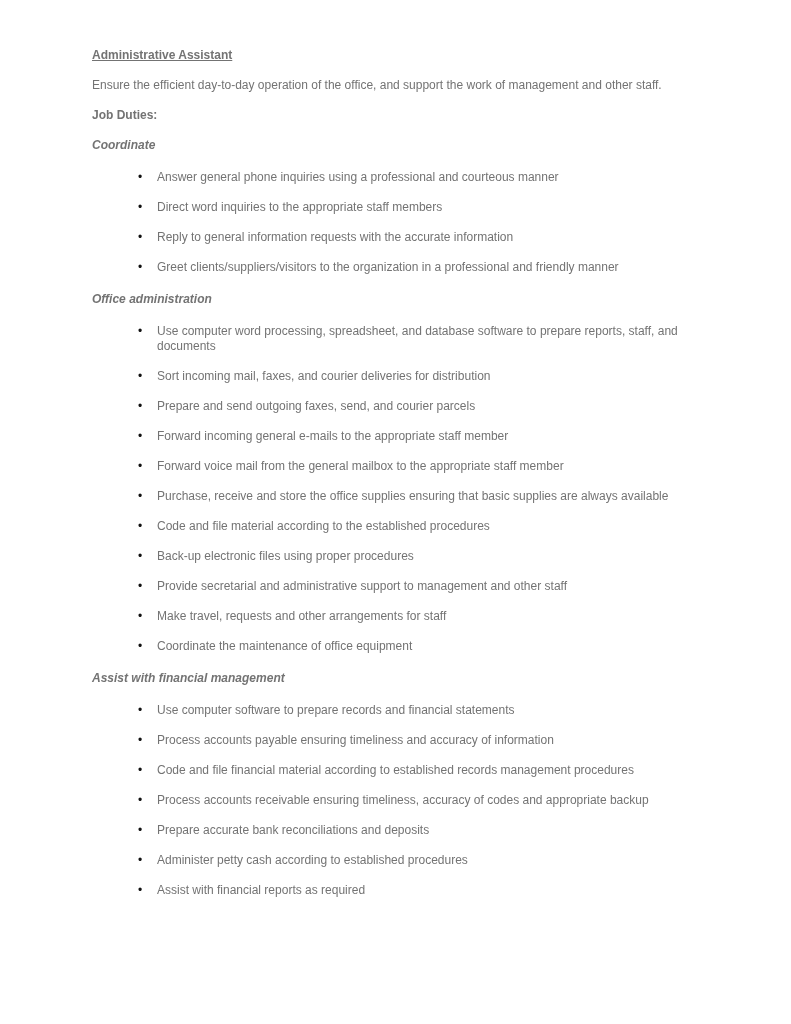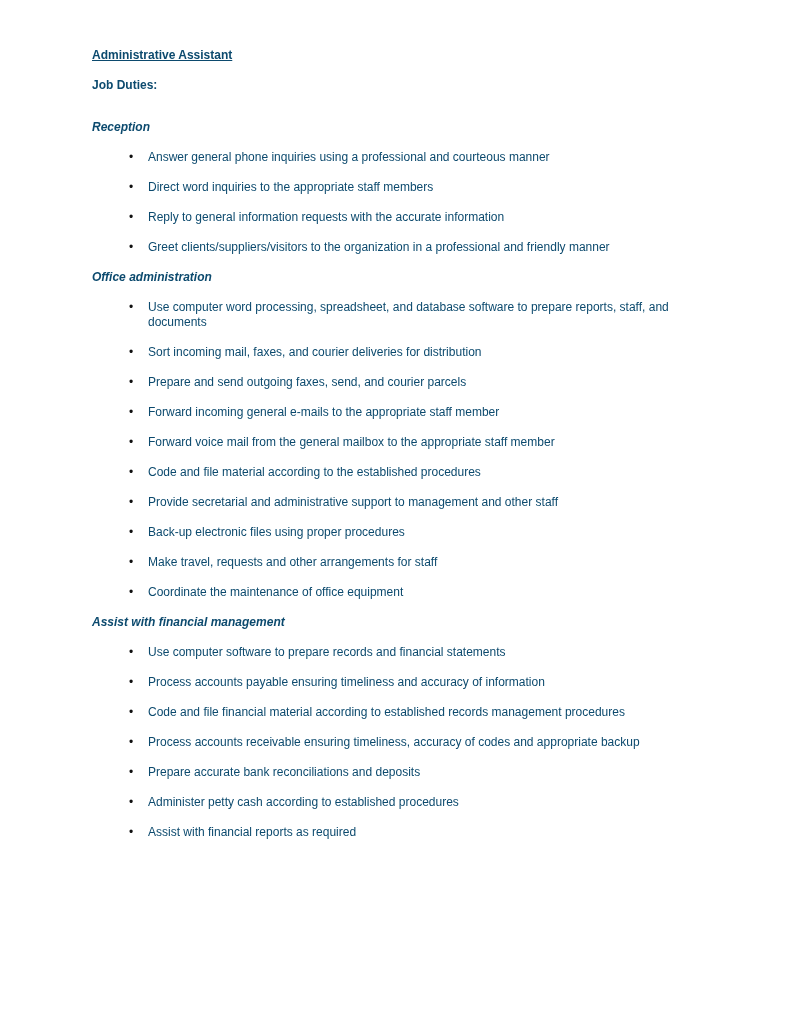--- a/index.html
+++ b/index.html
@@ -10,42 +10,42 @@
   .page {
     width: 791px;
     height: 1024px;
     background: #ffffff;
     box-sizing: border-box;
     padding: 48px 60px 40px 92px;
     overflow: hidden;
     font-family: "Liberation Sans", "DejaVu Sans", sans-serif;
     font-size: 12px;
     line-height: 15px;
-    color: #0c4a6e;
+    color: #737373;
   }
   .doc-title {
     font-weight: bold;
     text-decoration: underline;
     margin: 0 0 15px 0;
     font-size: 12px;
   }
   .intro {
     margin: 0 0 15px 0;
   }
   .duties-label {
     font-weight: bold;
-    margin: 0 0 27px 0;
+    margin: 0 0 15px 0;
   }
   .section-heading {
     font-style: italic;
     font-weight: 600;
     margin: 0 0 15px 0;
   }
   ul.bullet-list {
-    margin: 8px;
+    margin: 17px;
     padding: 0 0 0 48px;
     list-style: none;
   }
   ul.bullet-list li {
     position: relative;
     margin: 0 0 15px 0;
   }
   ul.bullet-list li::before {
     content: "\2022";
     position: absolute;
@@ -55,44 +55,46 @@
     color: #111111;
   }
 </style>
 </head>
 <body>
 
 <div class="page">
 
   <h1 class="doc-title">Administrative Assistant</h1>
 
+  <p class="intro">Ensure the efficient day-to-day operation of the office, and support the work of management and other staff.</p>
 
   <p class="duties-label">Job Duties:</p>
 
   <div>
-    <p class="section-heading">Reception</p>
+    <p class="section-heading">Coordinate</p>
     <ul class="bullet-list">
       <li>Answer general phone inquiries using a professional and courteous manner</li>
       <li>Direct word inquiries to the appropriate staff members</li>
       <li>Reply to general information requests with the accurate information</li>
       <li>Greet clients/suppliers/visitors to the organization in a professional and friendly manner</li>
     </ul>
   </div>
 
   <div>
     <p class="section-heading">Office administration</p>
     <ul class="bullet-list">
       <li>Use computer word processing, spreadsheet, and database software to prepare reports, staff, and documents</li>
       <li>Sort incoming mail, faxes, and courier deliveries for distribution</li>
       <li>Prepare and send outgoing faxes, send, and courier parcels</li>
       <li>Forward incoming general e-mails to the appropriate staff member</li>
       <li>Forward voice mail from the general mailbox to the appropriate staff member</li>
+      <li>Purchase, receive and store the office supplies ensuring that basic supplies are always available</li>
       <li>Code and file material according to the established procedures</li>
+      <li>Back-up electronic files using proper procedures</li>
       <li>Provide secretarial and administrative support to management and other staff</li>
-      <li>Back-up electronic files using proper procedures</li>
       <li>Make travel, requests and other arrangements for staff</li>
       <li>Coordinate the maintenance of office equipment</li>
     </ul>
   </div>
 
   <div>
     <p class="section-heading">Assist with financial management</p>
     <ul class="bullet-list">
       <li>Use computer software to prepare records and financial statements</li>
       <li>Process accounts payable ensuring timeliness and accuracy of information</li>

